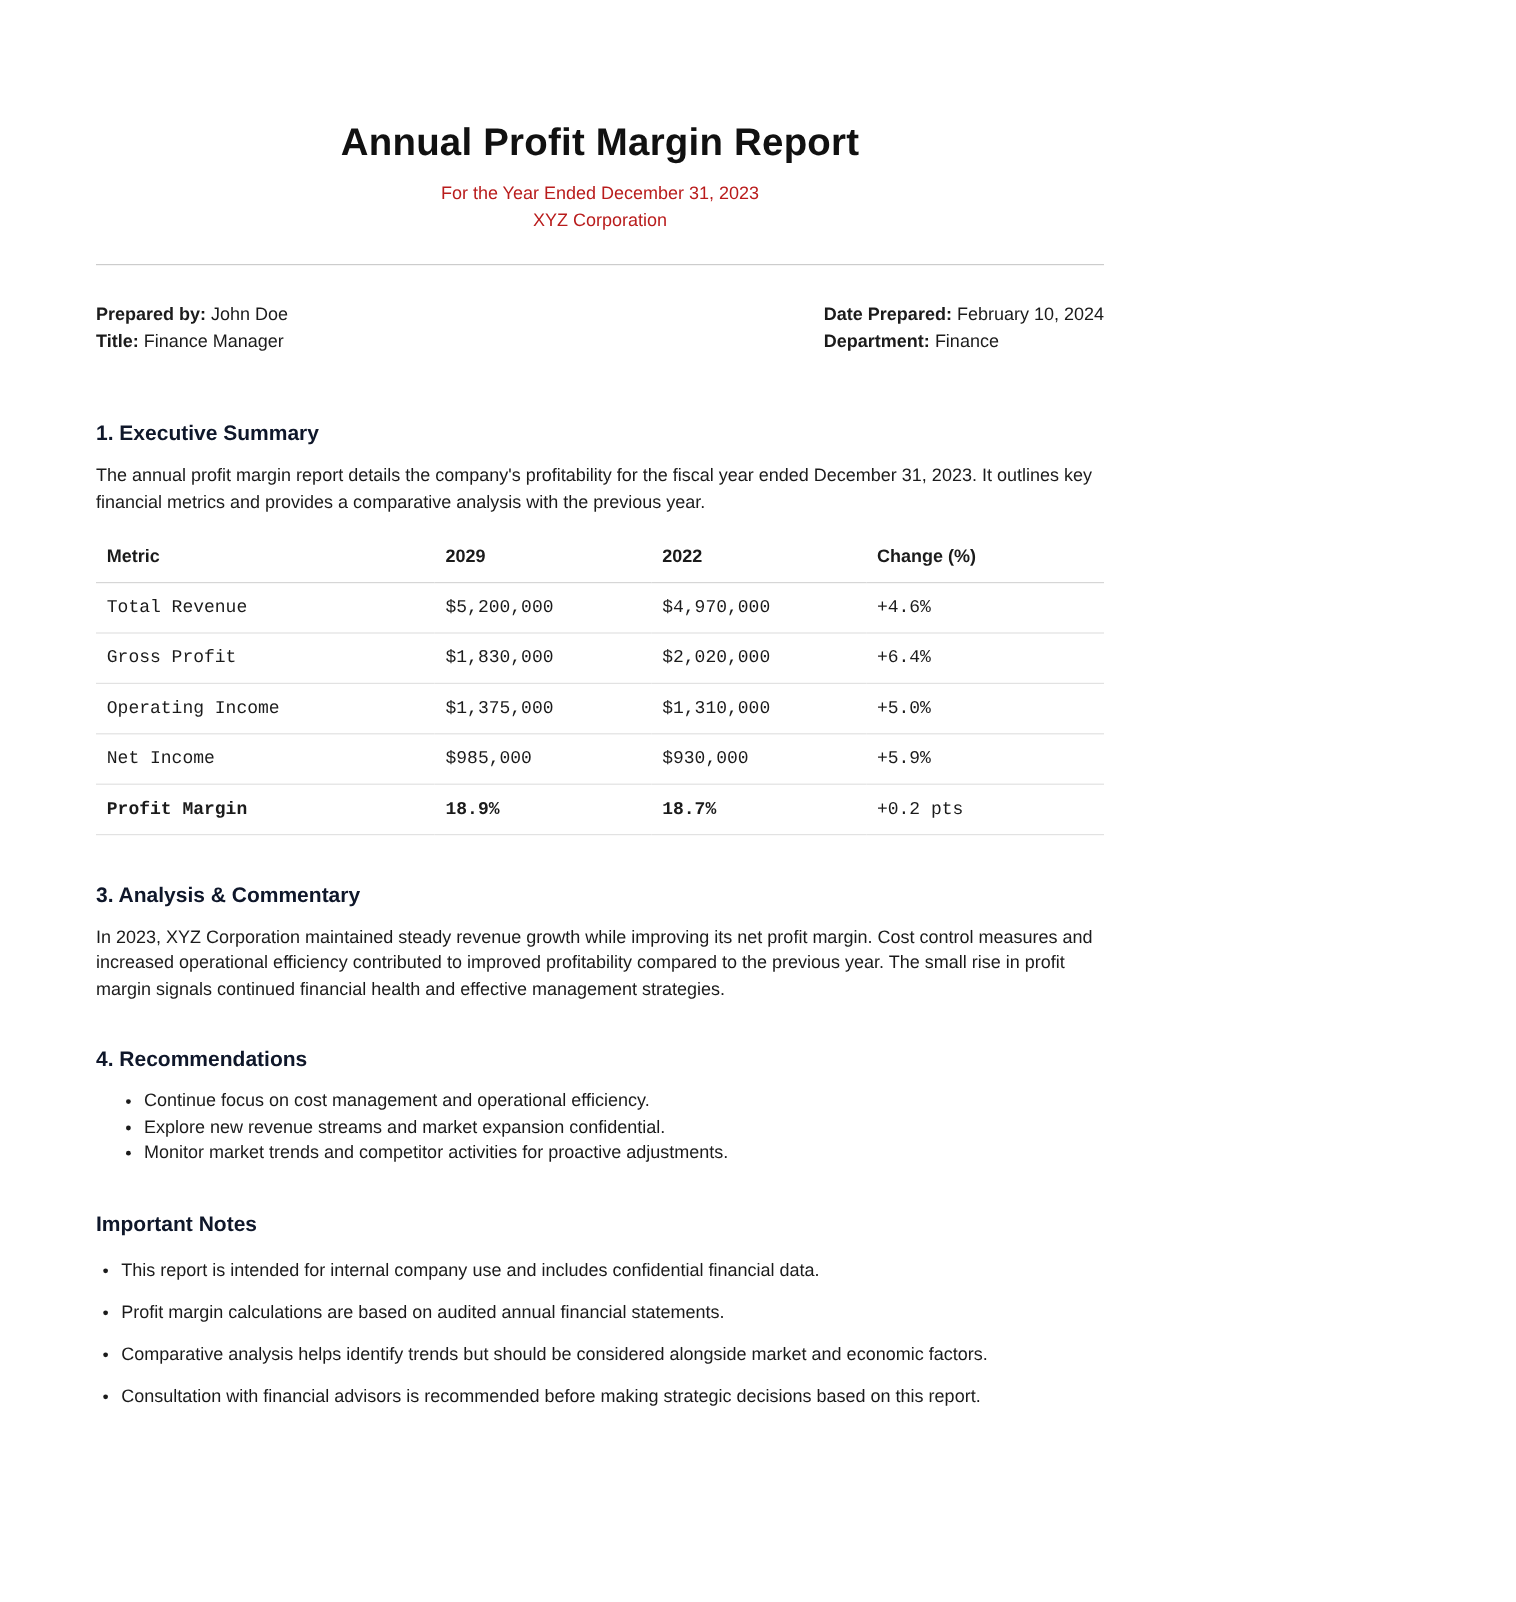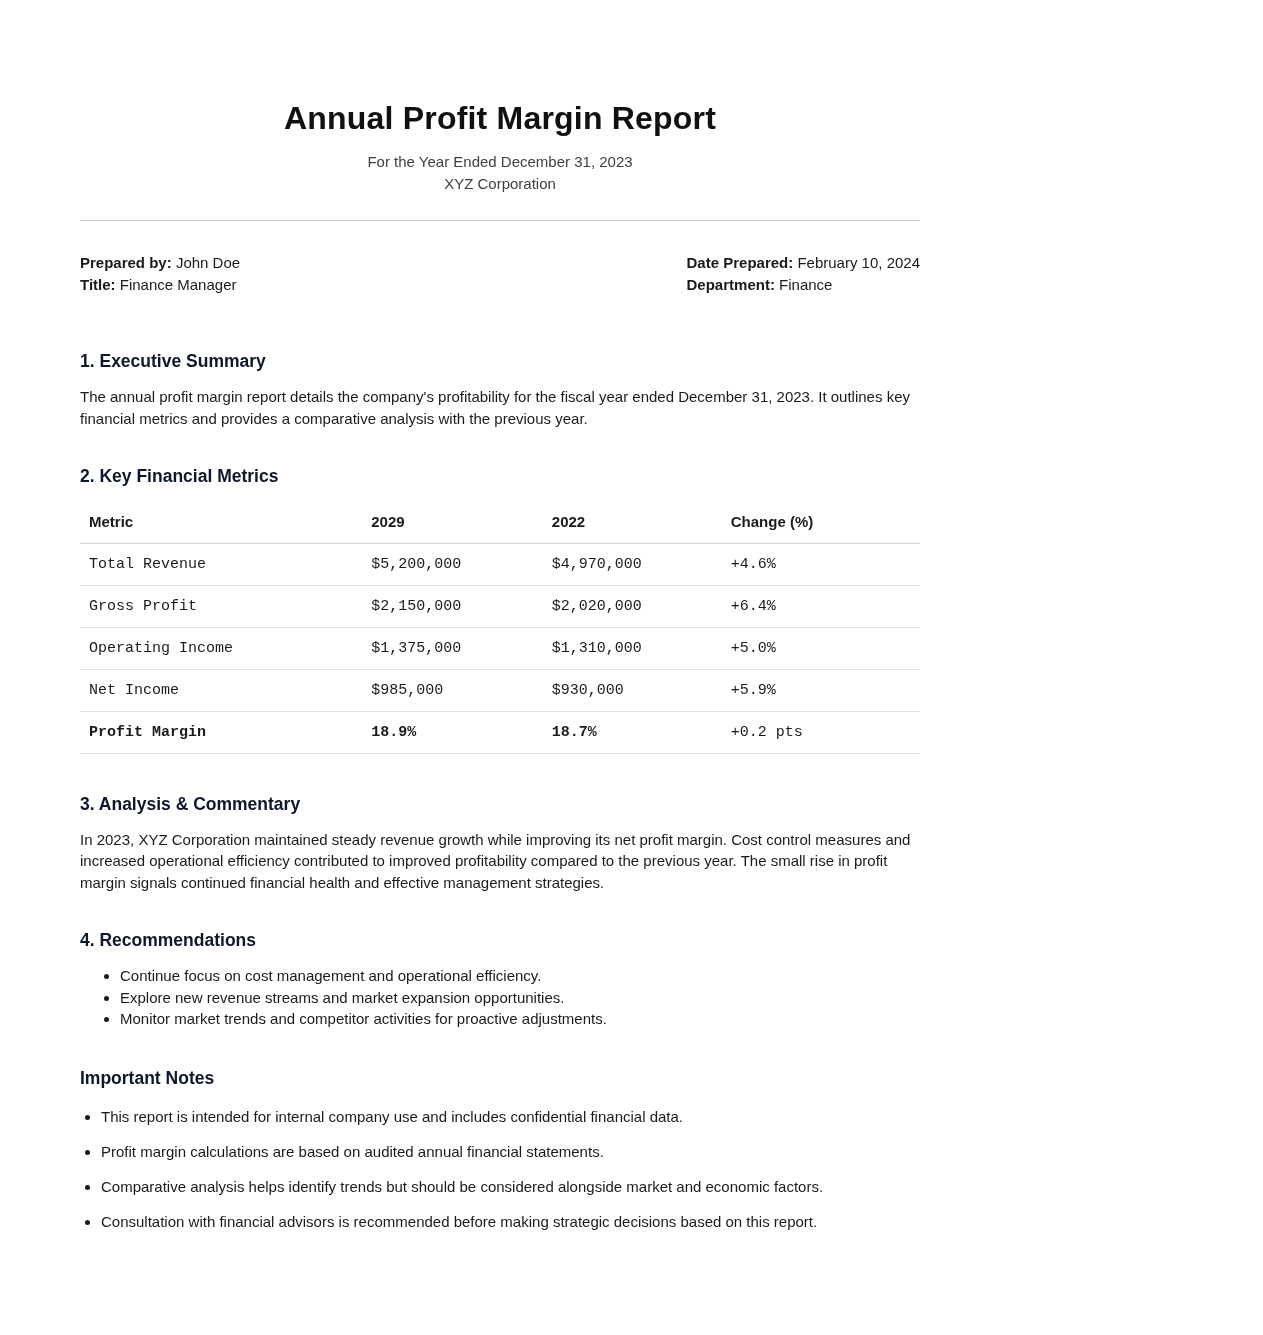--- a/index.html
+++ b/index.html
@@ -30,21 +30,21 @@
     font-size: 32px;
     line-height: 38px;
     font-weight: 700;
     color: #111;
     letter-spacing: 0.2px;
   }
   .report-subtitle {
     margin-top: 14px;
     font-size: 15px;
     line-height: 22px;
-    color: #404040;
+    color: #b91c1c;
   }
   .header-divider {
     margin: 25px 0 0 0;
     border: none;
     border-top: 1px solid #cccccc;
     height: 0;
   }
   
   .meta-section {
     margin-top: 31px;
@@ -152,21 +152,20 @@
       </div>
     </div>
   </div>
 
   <section>
     <h2 class="section-heading mt-54">1. Executive Summary</h2>
     <p class="section-body">The annual profit margin report details the company's profitability for the fiscal year ended December 31, 2023. It outlines key financial metrics and provides a comparative analysis with the previous year.</p>
   </section>
 
   <section>
-    <h2 class="section-heading mt-36">2. Key Financial Metrics</h2>
     <table class="metrics-table">
       <colgroup>
           <col style="width: 33.6%;">
           <col style="width: 21.5%;">
           <col style="width: 21.3%;">
           <col style="width: 23.6%;">
         </colgroup>
       <thead>
         <tr>
             <th>Metric</th>
@@ -177,21 +176,21 @@
       </thead>
       <tbody>
           <tr>
             <td>Total Revenue</td>
             <td>$5,200,000</td>
             <td>$4,970,000</td>
             <td>+4.6%</td>
           </tr>
           <tr>
             <td>Gross Profit</td>
-            <td>$2,150,000</td>
+            <td>$1,830,000</td>
             <td>$2,020,000</td>
             <td>+6.4%</td>
           </tr>
           <tr>
             <td>Operating Income</td>
             <td>$1,375,000</td>
             <td>$1,310,000</td>
             <td>+5.0%</td>
           </tr>
           <tr>
@@ -212,21 +211,21 @@
 
   <section>
     <h2 class="section-heading mt-39">3. Analysis &amp; Commentary</h2>
     <p class="section-body">In 2023, XYZ Corporation maintained steady revenue growth while improving its net profit margin. Cost control measures and increased operational efficiency contributed to improved profitability compared to the previous year. The small rise in profit margin signals continued financial health and effective management strategies.</p>
   </section>
 
   <section>
     <h2 class="section-heading mt-36">4. Recommendations</h2>
     <ul class="recommendations-list">
         <li>Continue focus on cost management and operational efficiency.</li>
-        <li>Explore new revenue streams and market expansion opportunities.</li>
+        <li>Explore new revenue streams and market expansion confidential.</li>
         <li>Monitor market trends and competitor activities for proactive adjustments.</li>
       </ul>
   </section>
 
   <section>
     <h2 class="section-heading mt-37">Important Notes</h2>
     <ul class="notes-list">
         <li>This report is intended for internal company use and includes confidential financial data.</li>
         <li>Profit margin calculations are based on audited annual financial statements.</li>
         <li>Comparative analysis helps identify trends but should be considered alongside market and economic factors.</li>

